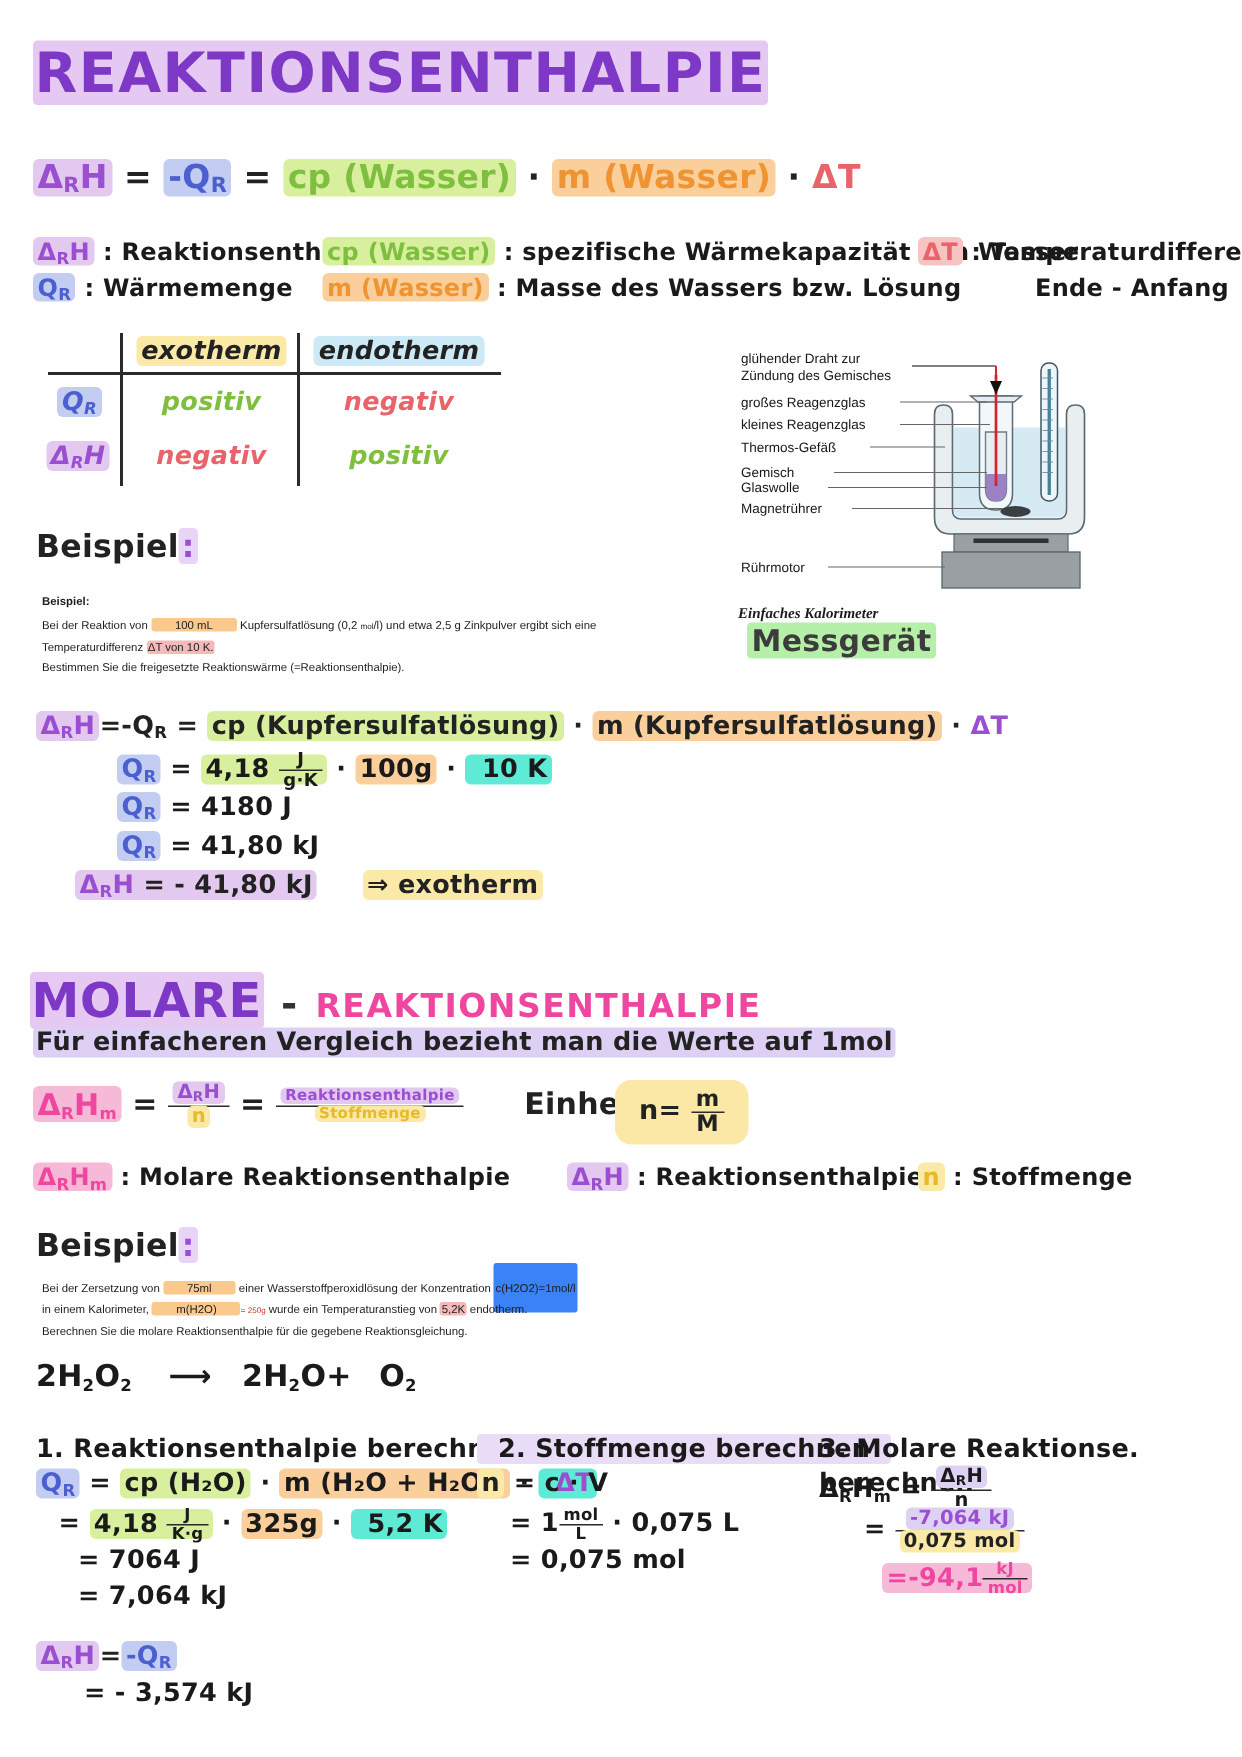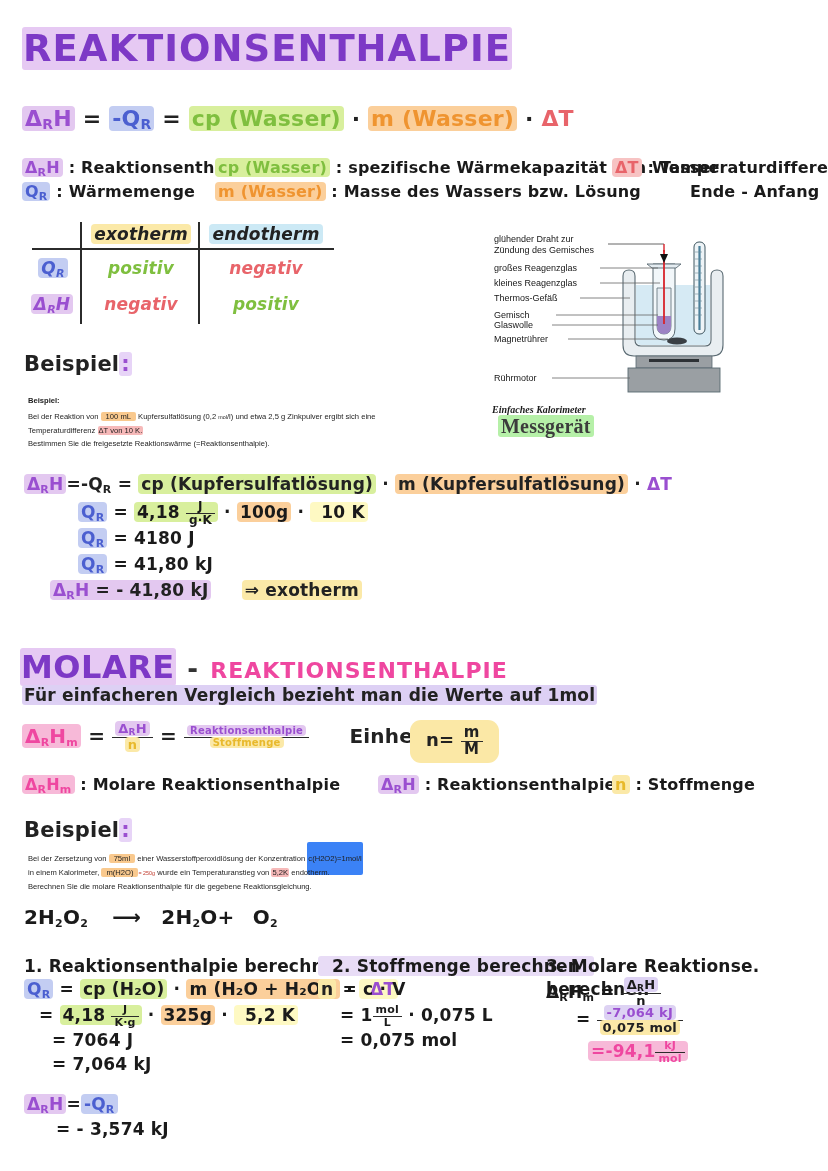--- a/index.html
+++ b/index.html
@@ -14,21 +14,21 @@
   .hl{border-radius:4px;padding:0 3px;}
   .hl-purple{background:#e3c8f0;}
   .hl-pink{background:#f7b9d8;}
   .hl-blue{background:#c3cdf2;}
   .hl-green{background:#d8ef9d;}
   .hl-orange{background:#fbcf9b;}
   .hl-yellow{background:#fbe9a8;}
   .hl-red{background:#f7c3c3;}
   .hl-lav{background:#ddd2f3;}
   .hl-cyan{background:#cce9f5;}
-  .hl-pinkhi{background:#fef9c3;padding-left:11px;}
+  .hl-pinkhi{background:#5eead4;padding-left:11px;}
 
   .t-purple{color:#9a4fd0;}
   .t-pink{color:#ef47a0;}
   .t-blue{color:#4b5fd0;}
   .t-green{color:#7fbf3f;}
   .t-orange{color:#ef9430;}
   .t-red{color:#e8646a;}
   .t-dark{color:#222;}
   .t-yellowtx{color:#e8b92c;}
 
@@ -62,33 +62,33 @@
   #table .hline{position:absolute;height:1.6px;background:#2b2b2b;}
   #table .cell{position:absolute;font-size:17px;font-weight:600;text-align:center;font-style:italic;}
 
   
   .beispiel{font-size:21px;font-weight:600;color:#222;}
   .beispiel .colon{color:#9a4fd0;background:#e7d4f7;border-radius:3px;padding:0 2px;}
 
   
   .printed{font-family:"Liberation Sans", sans-serif;font-size:7.6px;line-height:13px;color:#1d1d1d;}
   .printed b{font-weight:700;}
-  .printed .mk-or{background:#f9c98e;border-radius:2px;padding:0 5px;}
+  .printed .mk-or{background:#f9c98e;border-radius:2px;padding:0 16px;}
   .printed .mk-rd{background:#f6b9b9;border-radius:2px;padding:0 1px;}
   .printed .mk-pk{background:#3b82f6;border-radius:2px;padding:12px 1px;}
   .printed .tiny{font-size:5.4px;}
 
   
   #diagram{left:490px;top:228px;width:332px;height:175px;}
   #diagram .dlabel{
     position:absolute;font-family:"Liberation Sans",sans-serif;
     font-size:9px;color:#171717;line-height:11px;white-space:nowrap;
   }
   .cap-it{font-family:"Liberation Serif",serif;font-style:italic;font-weight:700;font-size:10px;color:#1b1b1b;}
-  #messgeraet{font-size:20px;font-weight:600;color:#3c3c3c;font-family:Liberation Serif, serif;}
+  #messgeraet{font-size:20px;font-weight:600;color:#3c3c3c;}
   #messgeraet span{background:#b6f0a8;border-radius:3px;padding:0 3px;}
 
   
   .frac{display:inline-block;text-align:center;vertical-align:middle;line-height:1.05;}
   .frac .num{display:block;border-bottom:1.6px solid #2b2b2b;padding:0 3px;}
   .frac .den{display:block;padding:0 3px;}
 
   
   #molare{left:20px;top:648px;font-size:32px;font-weight:700;letter-spacing:.5px;}
   #molare .m1{color:#7d39c6;background:#e6c9f3;border-radius:3px;padding:0 1px;}

